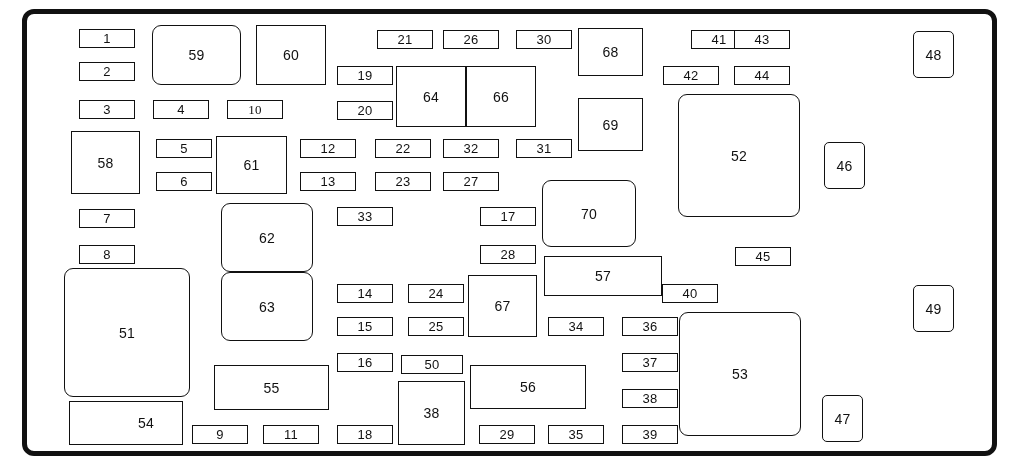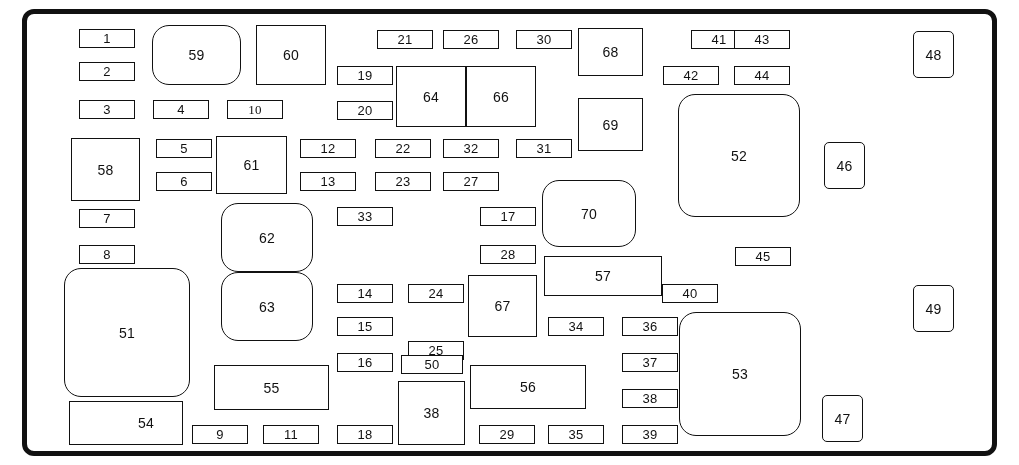--- a/index.html
+++ b/index.html
@@ -37,21 +37,21 @@
     letter-spacing: 0.2px;
     user-select: none;
   }
   .slot.fuse {
     font-size: 13px;
   }
   .slot.relay {
     font-size: 14px;
   }
   .slot.rounded {
-    border-radius: 17px;
+    border-radius: 9px;
   }
   .slot.rounded-sm {
     border-radius: 5px;
   }
   .slot.seam-right {
     border-right-width: 0.8px;
   }
   .slot.seam-left {
     border-left-width: 0.8px;
   }
@@ -148,21 +148,21 @@
       </div>
       <div class="slot fuse" style="left: 480px; top: 207px; width: 56px; height: 19px; border-color: rgb(17, 17, 17);">
         <span>17</span>
       </div>
       <div class="slot fuse" style="left: 480px; top: 245px; width: 56px; height: 19px; border-color: rgb(17, 17, 17);">
         <span>28</span>
       </div>
       <div class="slot fuse" style="left: 408px; top: 284px; width: 56px; height: 19px; border-color: rgb(17, 17, 17);">
         <span>24</span>
       </div>
-      <div class="slot fuse" style="left: 408px; top: 317px; width: 56px; height: 19px; border-color: rgb(17, 17, 17); margin-top: 24px;">
+      <div class="slot fuse" style="left: 408px; top: 317px; width: 56px; height: 19px; border-color: rgb(17, 17, 17);">
         <span>25</span>
       </div>
       <div class="slot fuse" style="left: 401px; top: 355px; width: 62px; height: 19px; border-color: rgb(17, 17, 17);">
         <span>50</span>
       </div>
       <div class="slot fuse" style="left: 479px; top: 425px; width: 56px; height: 19px; border-color: rgb(17, 17, 17);">
         <span>29</span>
       </div>
       <div class="slot fuse" style="left: 548px; top: 425px; width: 56px; height: 19px; border-color: rgb(17, 17, 17);">
         <span>35</span>
@@ -193,21 +193,21 @@
       </div>
       <div class="slot fuse" style="left: 734px; top: 30px; width: 56px; height: 19px; border-color: rgb(17, 17, 17);">
         <span>43</span>
       </div>
       <div class="slot fuse" style="left: 663px; top: 66px; width: 56px; height: 19px; border-color: rgb(17, 17, 17);">
         <span>42</span>
       </div>
       <div class="slot fuse" style="left: 734px; top: 66px; width: 56px; height: 19px; border-color: rgb(17, 17, 17);">
         <span>44</span>
       </div>
-      <div class="slot relay" style="left: 71px; top: 138px; width: 69px; height: 63px; border-color: rgb(17, 17, 17);">
+      <div class="slot relay" style="left: 71px; top: 131px; width: 69px; height: 63px; border-color: rgb(17, 17, 17);">
         <span>58</span>
       </div>
       <div class="slot relay rounded" style="left: 152px; top: 25px; width: 89px; height: 60px; border-color: rgb(17, 17, 17);">
         <span>59</span>
       </div>
       <div class="slot relay" style="left: 256px; top: 25px; width: 70px; height: 60px; border-color: rgb(17, 17, 17);">
         <span>60</span>
       </div>
       <div class="slot relay" style="left: 216px; top: 136px; width: 71px; height: 58px; border-color: rgb(17, 17, 17);">
         <span>61</span>

